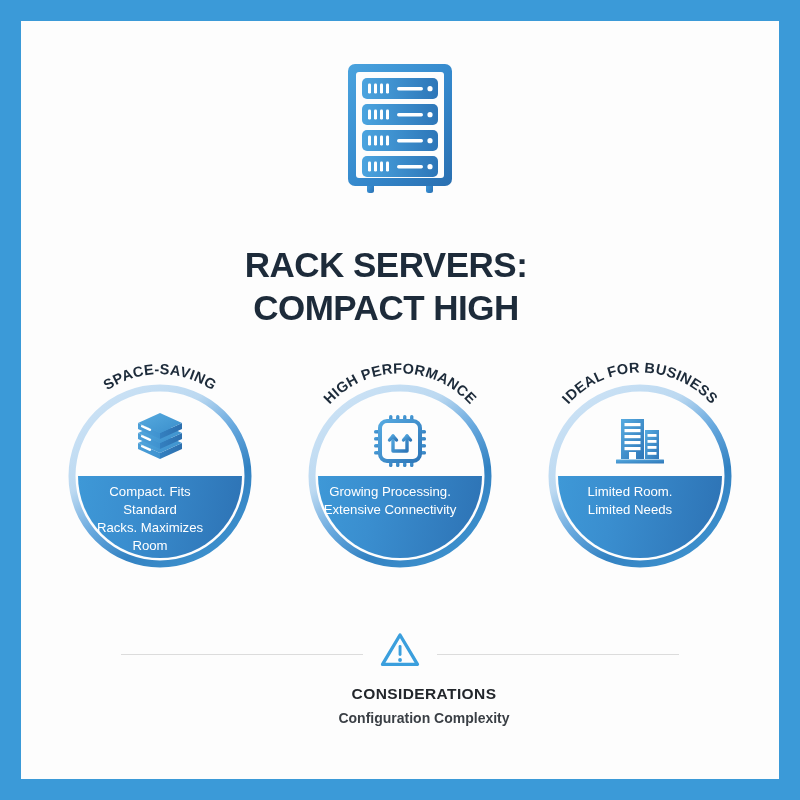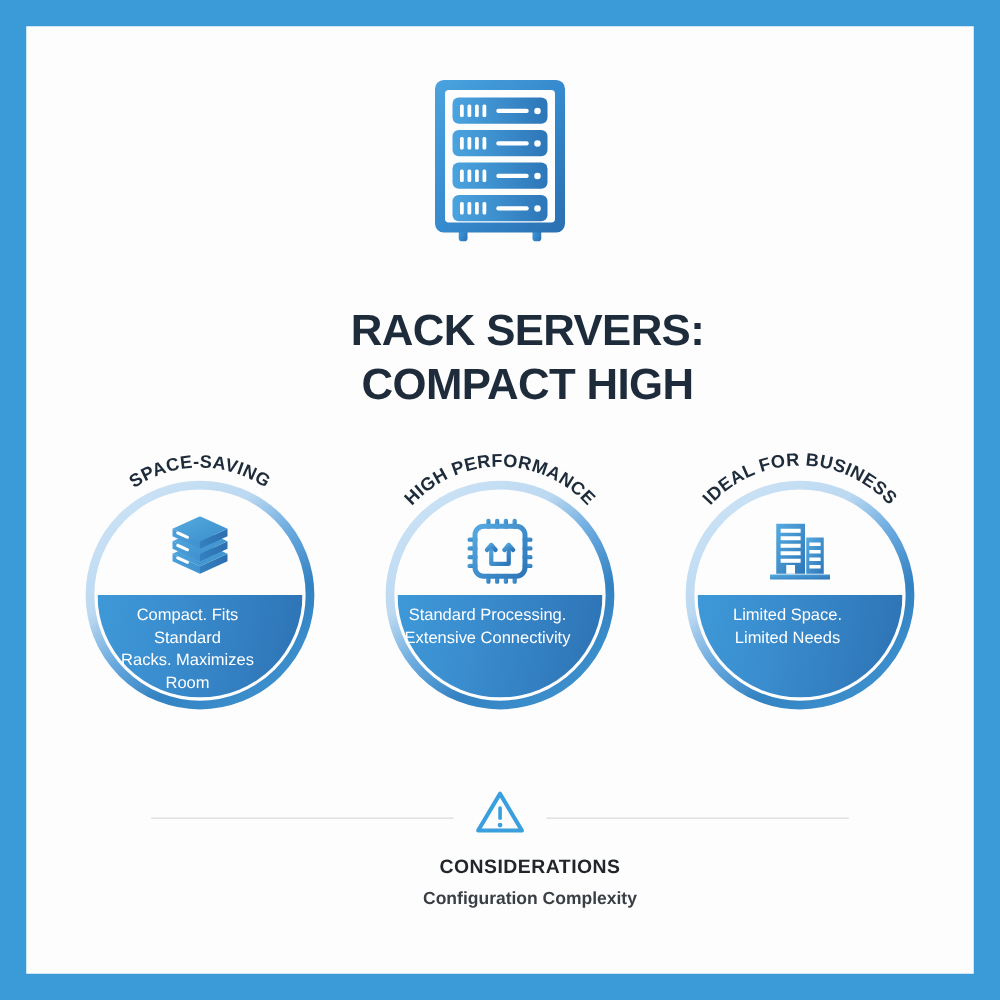--- a/index.html
+++ b/index.html
@@ -40,21 +40,20 @@
     height: 140px;
   }
 
   
   #title-block {
     position: absolute;
     left: 0;
     top: 222px;
     width: 730px;
     text-align: center;
-    padding-left: 36px;
   }
   .title-line {
     font-size: 35px;
     font-weight: bold;
     letter-spacing: -0.5px;
     color: #1d2b3a;
     line-height: 43px;
     white-space: nowrap;
   }
 
@@ -373,21 +372,21 @@
                 <rect x="46" y="38" width="8" height="3.4" rx="1.5"></rect>
               </g>
               <rect x="8" y="8" width="40" height="40" rx="7" fill="none" stroke="url(#chipg)" stroke-width="4"></rect>
 
               <path d="M 21 23 L 21 38 L 35 38 L 35 23" fill="none" stroke="url(#chipg)" stroke-width="3.4" stroke-linecap="round" stroke-linejoin="round"></path>
               <path d="M 21 23 L 17.5 27 M 21 23 L 24.5 27" fill="none" stroke="url(#chipg)" stroke-width="3.4" stroke-linecap="round"></path>
               <path d="M 35 23 L 31.5 27 M 35 23 L 38.5 27" fill="none" stroke="url(#chipg)" stroke-width="3.4" stroke-linecap="round"></path>
             </svg>
           </div>
           <div class="card-text">
-            <span class="l1">Standard Processing.</span>
+            <span class="l1">Growing Processing.</span>
             <span class="l2">Extensive Connectivity</span>
           </div>
         </div>
       </div>
 
       <div class="card card-3">
         <svg class="arc-label" viewBox="0 0 240 100">
           <defs>
               <path id="arc3" d="M 26 98 A 96 96 0 0 1 214 98" fill="none"></path>
             </defs>
@@ -434,21 +433,21 @@
 
               <rect x="35.5" y="21" width="9" height="2.8" fill="#ffffff"></rect>
               <rect x="35.5" y="27" width="9" height="2.8" fill="#ffffff"></rect>
               <rect x="35.5" y="33" width="9" height="2.8" fill="#ffffff"></rect>
               <rect x="35.5" y="39" width="9" height="2.8" fill="#ffffff"></rect>
 
               <rect x="4" y="46.5" width="48" height="4" rx="0.5" fill="url(#bldg)"></rect>
             </svg>
           </div>
           <div class="card-text">
-            <span class="l1">Limited Space.</span>
+            <span class="l1">Limited Room.</span>
             <span class="l2">Limited Needs</span>
           </div>
         </div>
       </div>
 
     </div>
 
     <div id="footer">
       <div class="divider left"></div>
       <div class="divider right"></div>

